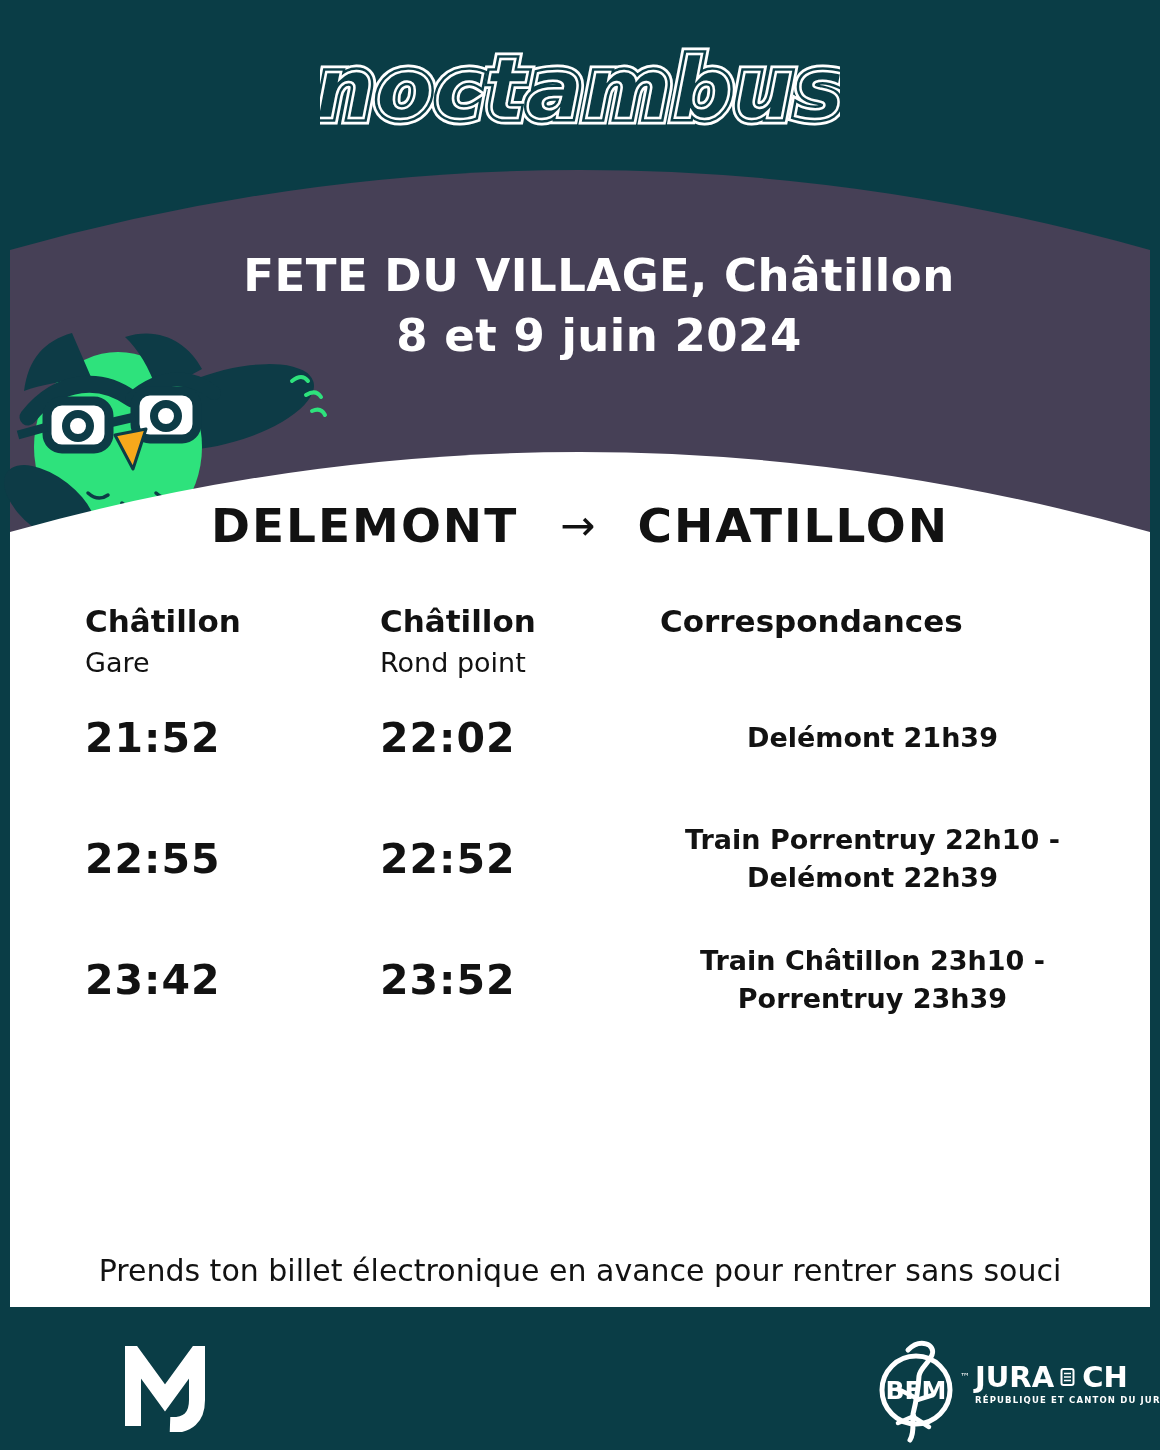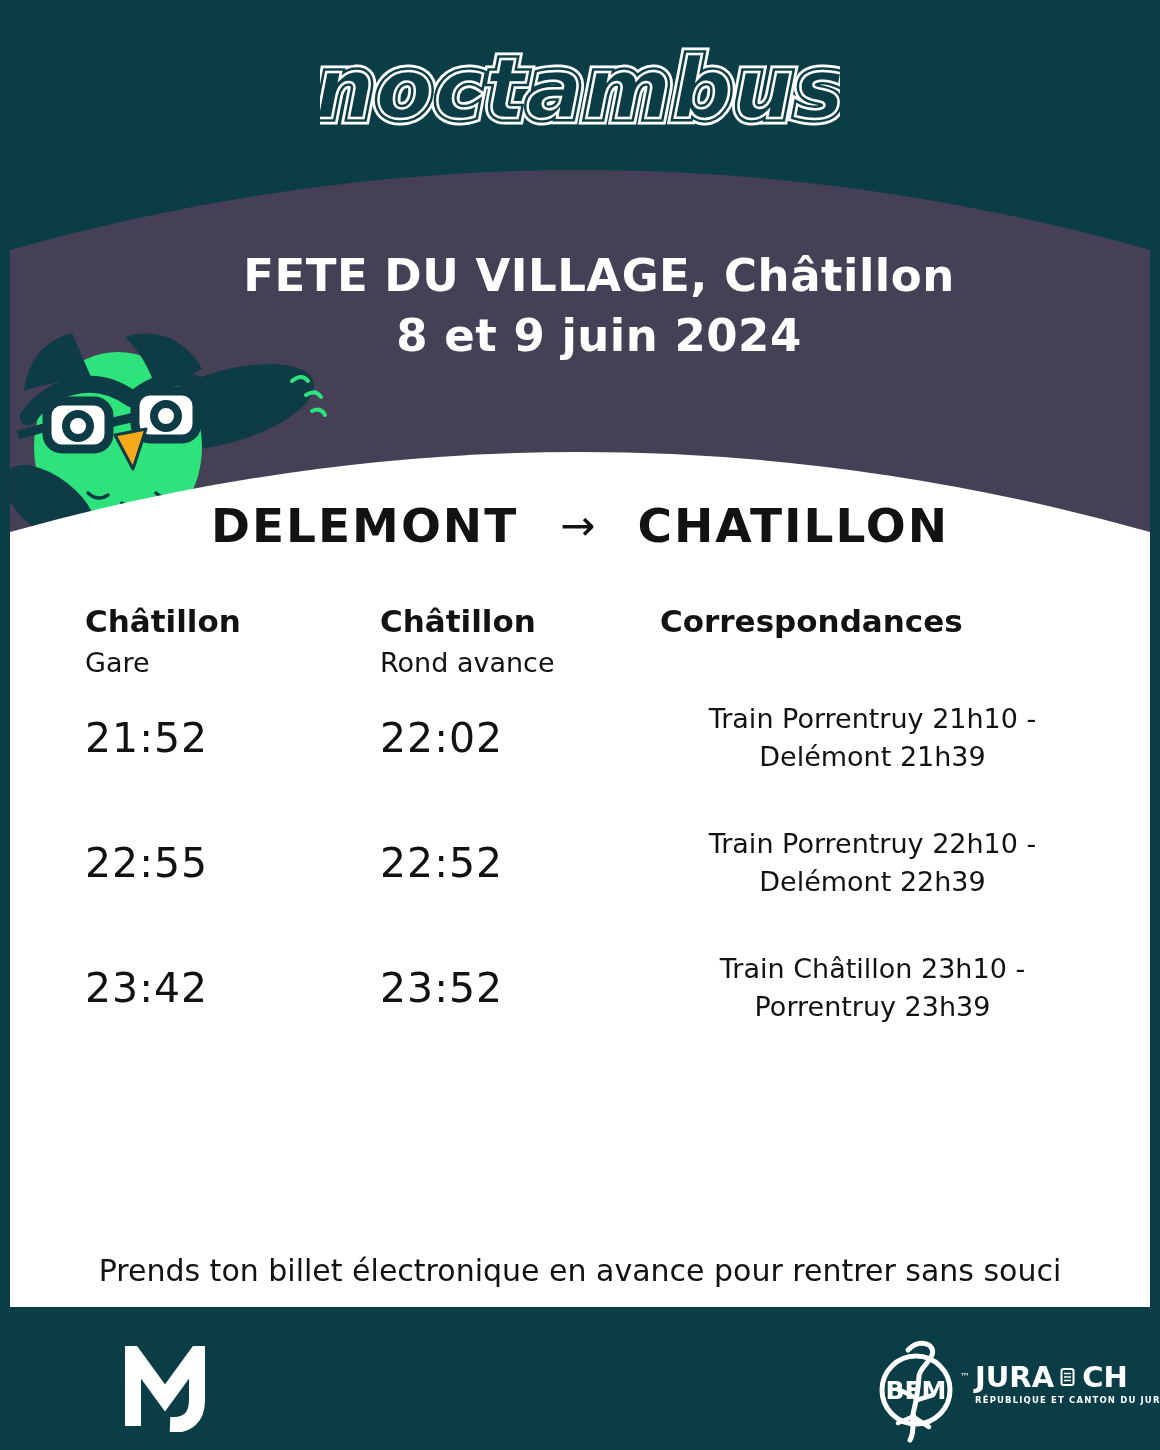--- a/index.html
+++ b/index.html
@@ -32,21 +32,21 @@
   .route .arrow { font-weight:normal; font-size:42px; letter-spacing:0; }
 
   
   .timetable { position:absolute; left:75px; top:604px; width:1010px; color:#121212; }
   .t-head, .t-row { display:grid; grid-template-columns:295px 290px 1fr; }
   .t-head { height:74px; }
   .cell { padding-left:10px; }
   .col-title { font-size:31px; font-weight:bold; line-height:1.15; }
   .col-sub { font-size:27px; margin-top:7px; }
   .corr-head { text-align:left; padding-left:0; }
-  .t-row { height:120px; align-items:center; border-bottom:5px solid #ffffff; }
+  .t-row { height:120px; align-items:center; border-bottom:1px solid #ffffff;font-weight:bold; }
   .time { font-size:41px; letter-spacing:1px; }
   .corr { text-align:center; font-size:27px; line-height:38px; padding-left:0; }
 
   
   .note {
     position:absolute; left:10px; top:1253px; width:1140px;
     text-align:center; font-size:30px; color:#121212;
   }
 
   
@@ -121,32 +121,31 @@
   </div>
 
   <div class="timetable">
     <div class="t-head">
       <div class="cell">
         <div class="col-title">Châtillon</div>
         <div class="col-sub">Gare</div>
       </div>
       <div class="cell">
         <div class="col-title">Châtillon</div>
-        <div class="col-sub">Rond avance</div>
+        <div class="col-sub">Rond point</div>
       </div>
       <div class="cell corr-head">
         <div class="col-title">Correspondances</div>
       </div>
     </div>
 
     <div class="t-row">
       <div class="cell time">21:52</div>
       <div class="cell time">22:02</div>
       <div class="cell corr">
-        <div>Train Porrentruy 21h10 -</div>
         <div>Delémont 21h39</div>
       </div>
     </div>
 
     <div class="t-row">
       <div class="cell time">22:55</div>
       <div class="cell time">22:52</div>
       <div class="cell corr">
         <div>Train Porrentruy 22h10 -</div>
         <div>Delémont 22h39</div>

